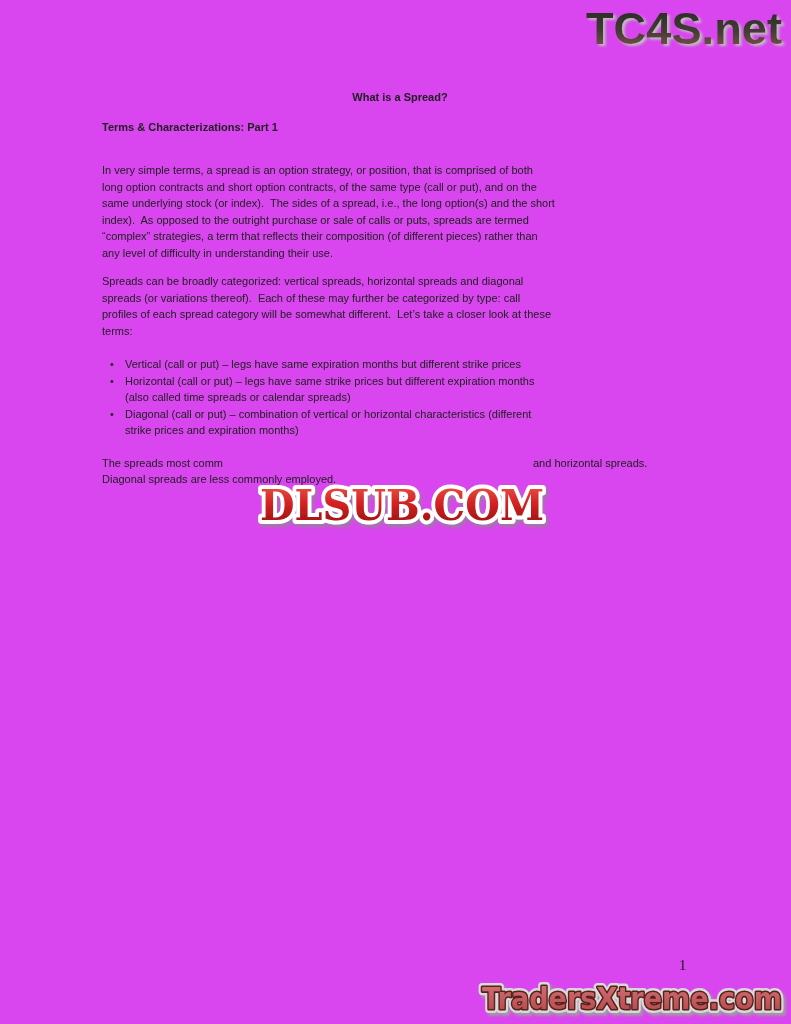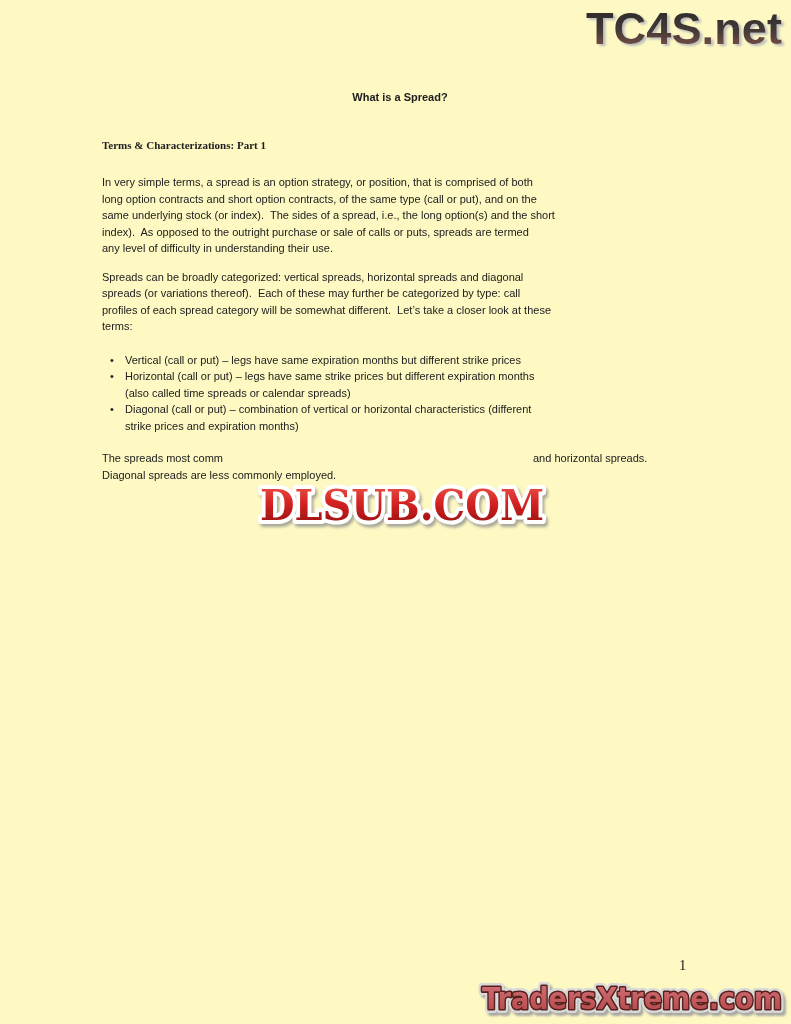--- a/index.html
+++ b/index.html
@@ -1,32 +1,32 @@
 <!DOCTYPE html>
 <html><head>
 <meta charset="utf-8">
 <style>
   * { margin:0; padding:0; box-sizing:border-box; }
   html,body { background:#ffffff; }
   .page {
     position:relative;
     width:791px; height:1024px;
-    background:#fef9c3;
+    background:#d946ef;
     overflow:hidden;
     font-family:"Liberation Sans", sans-serif;
     color:#202020;
   }
   .content {
     position:absolute; left:102px; top:0;
     width:596px;
     font-size:11px; line-height:16.5px;
   }
   .title { margin-top:89px; text-align:center; font-weight:bold; }
-  .heading { margin-top:31px; font-weight:bold;font-family:Liberation Serif, serif; }
-  .para1 { margin-top:21px; }
+  .heading { margin-top:13px; font-weight:bold; }
+  .para1 { margin-top:27px; }
   .para2 { margin-top:12px; }
   .bullets { margin-top:17px; }
   .para3 { margin-top:16px; }
   .ln { min-height:16.5px; }
   .brow { display:flex; }
   .bm { width:23px; padding-left:8px; flex:0 0 23px; }
   .bt { flex:1; }
   .l1 { position:relative; }
   .frag-right { position:absolute; left:431px; top:0; white-space:nowrap; }
   .logo-tc4s { position:absolute; top:1px; right:4px; }
@@ -59,20 +59,21 @@
 
   <div class="content">
     <div class="title">What is a Spread?</div>
     <div class="heading">Terms &amp; Characterizations: Part 1</div>
 
     <div class="para1">
       <div class="ln">In very simple terms, a spread is an option strategy, or position, that is comprised of both</div>
       <div class="ln">long option contracts and short option contracts, of the same type (call or put), and on the</div>
       <div class="ln">same underlying stock (or index).&nbsp; The sides of a spread, i.e., the long option(s) and the short</div>
       <div class="ln">index).&nbsp; As opposed to the outright purchase or sale of calls or puts, spreads are termed</div>
+      <div class="ln">“complex” strategies, a term that reflects their composition (of different pieces) rather than</div>
       <div class="ln">any level of difficulty in understanding their use.</div>
     </div>
 
     <div class="para2">
       <div class="ln">Spreads can be broadly categorized: vertical spreads, horizontal spreads and diagonal</div>
       <div class="ln">spreads (or variations thereof).&nbsp; Each of these may further be categorized by type: call</div>
       <div class="ln">profiles of each spread category will be somewhat different.&nbsp; Let’s take a closer look at these</div>
       <div class="ln">terms:</div>
     </div>
 

